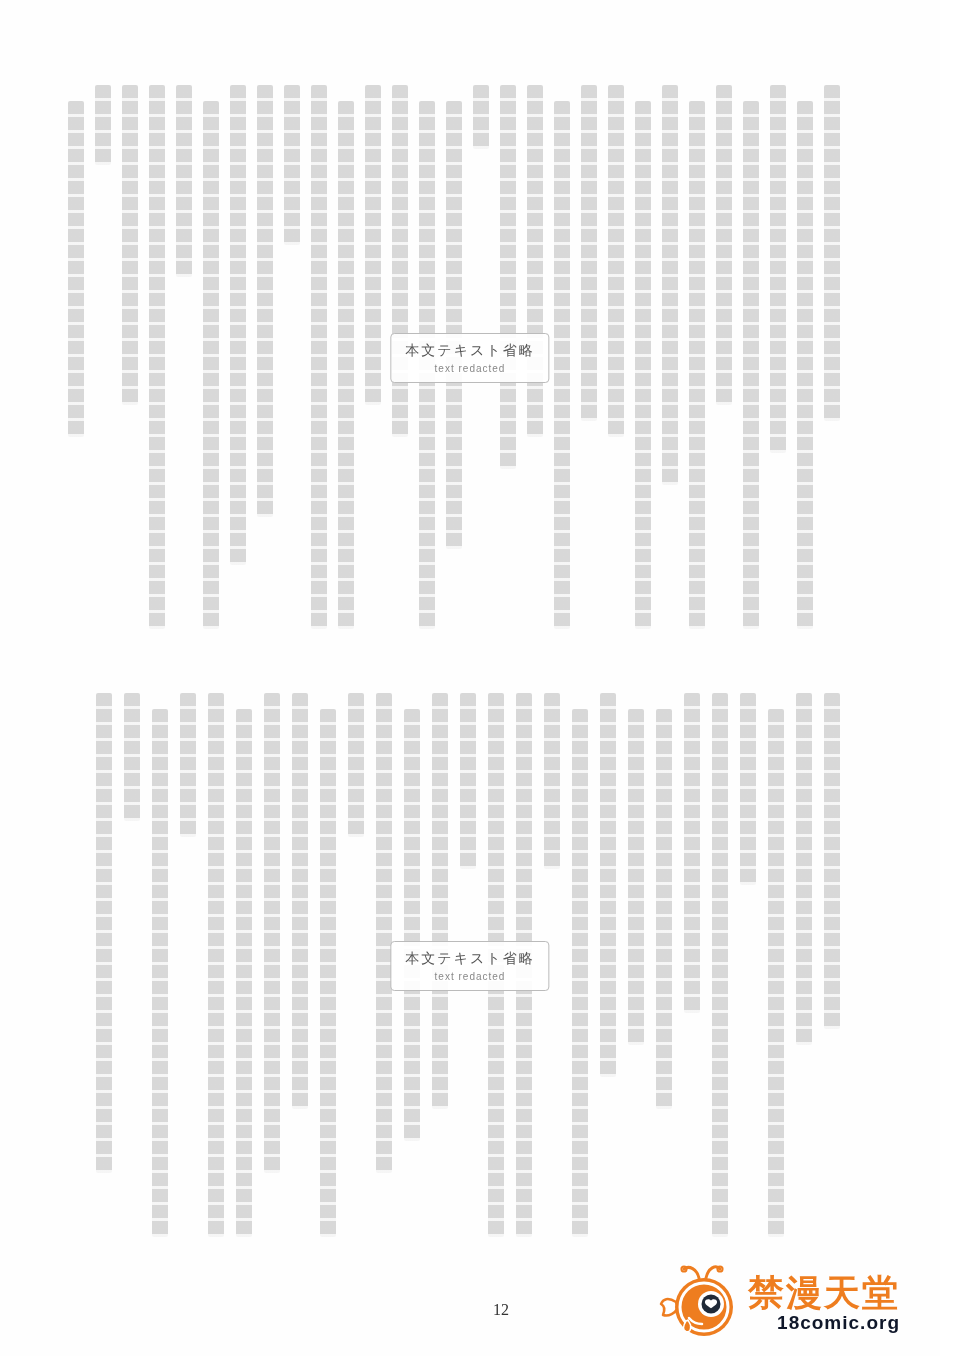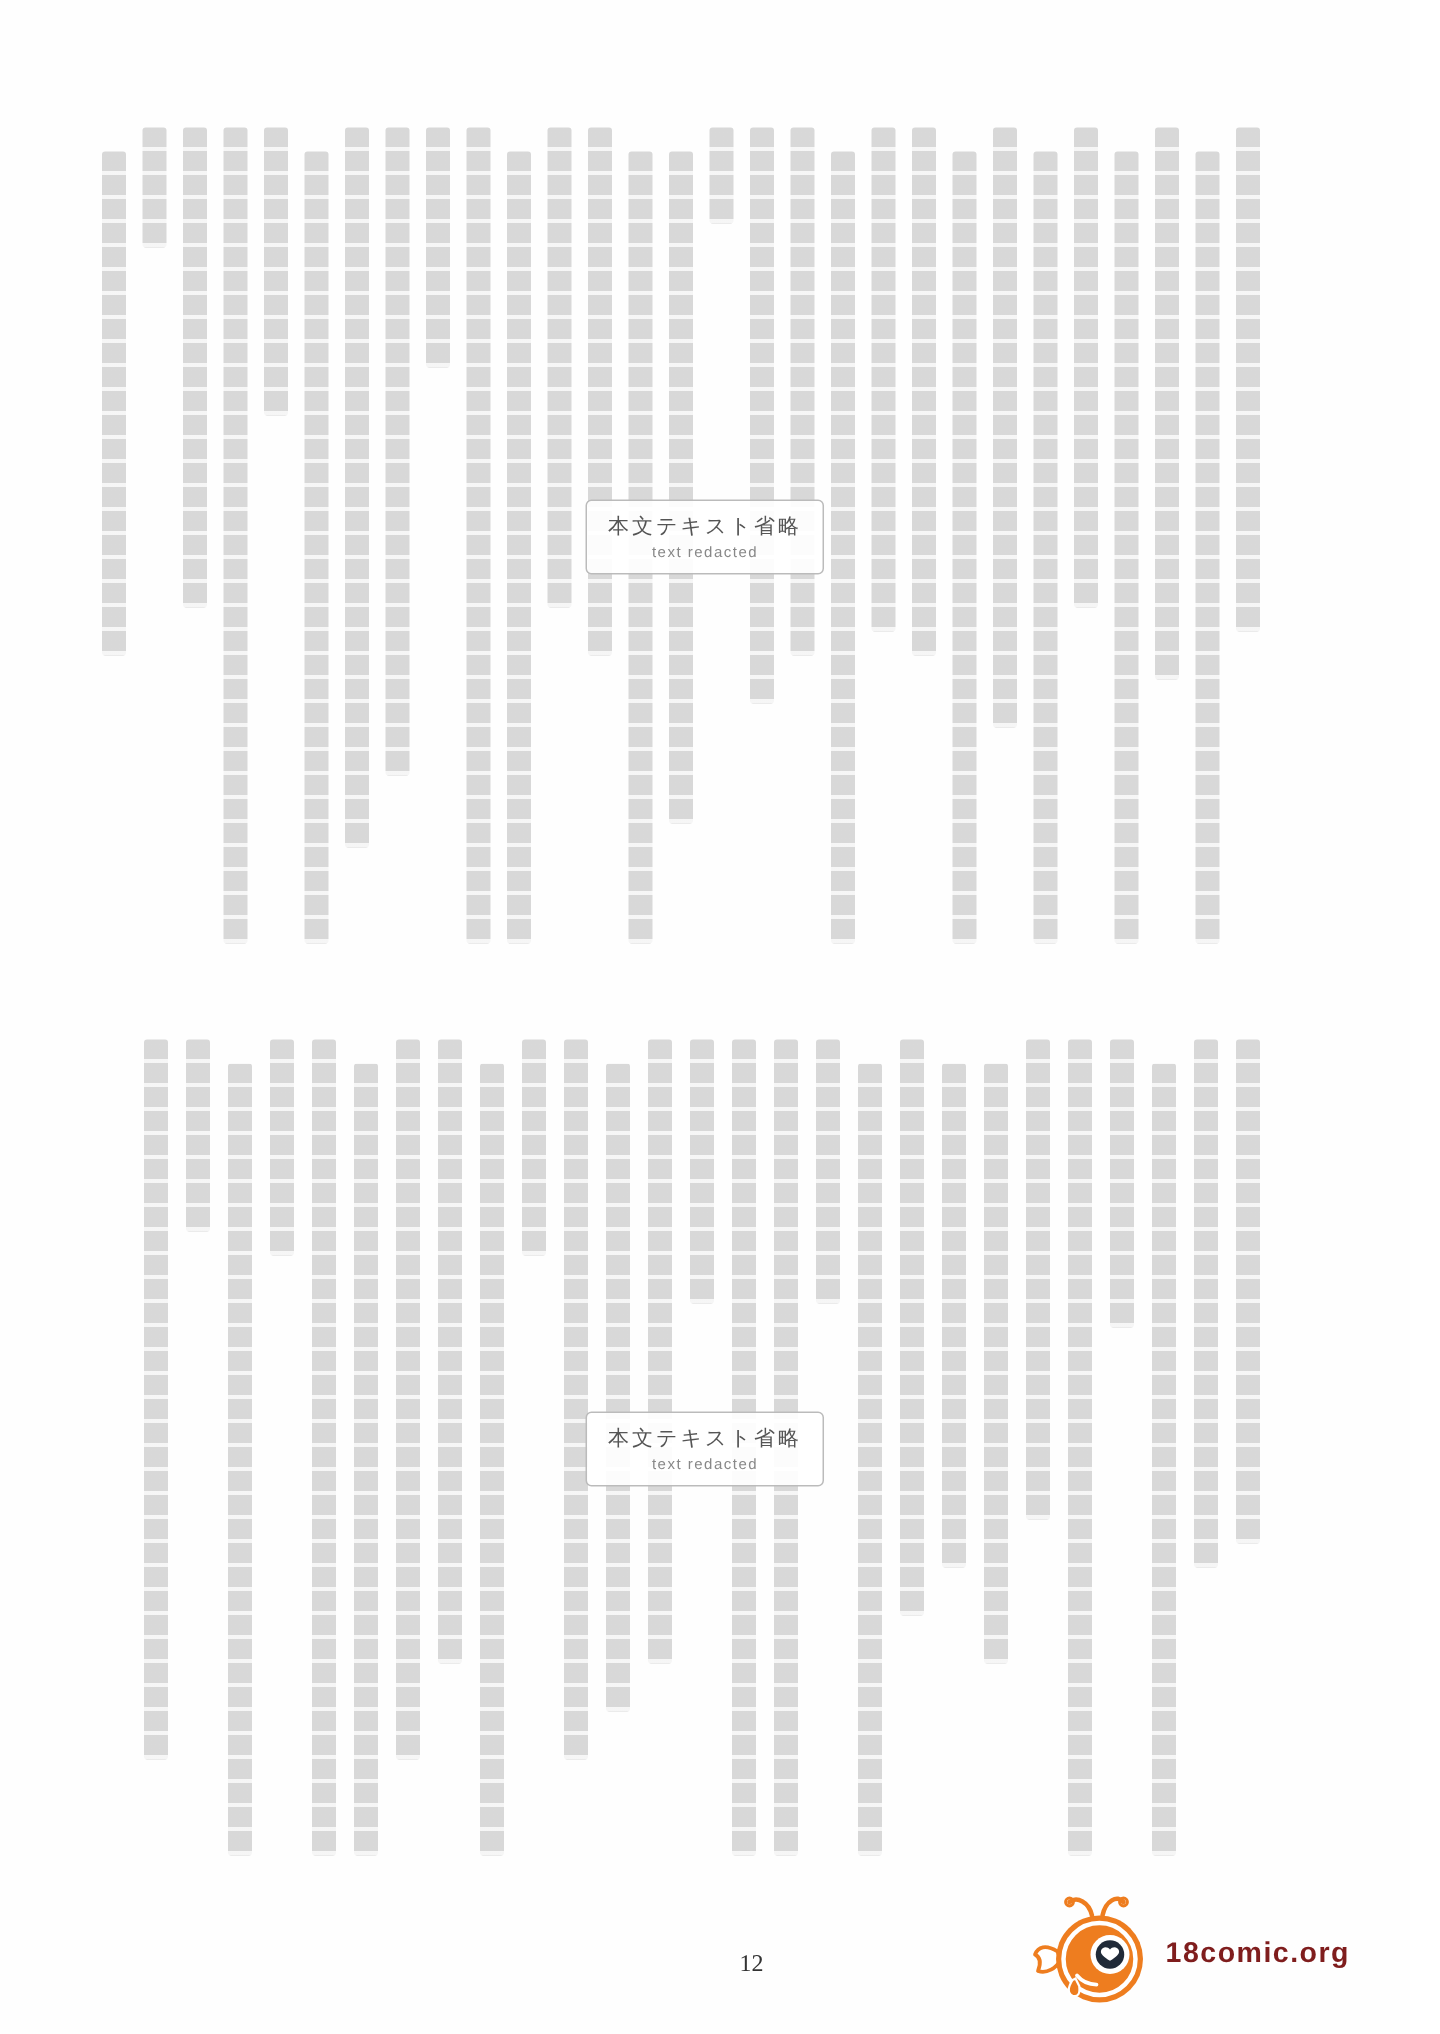--- a/index.html
+++ b/index.html
@@ -180,17 +180,18 @@
         <circle cx="52" cy="45" r="13" fill="#ffffff"></circle>
         <circle cx="52" cy="45" r="9.5" fill="#202a38"></circle>
         <path d="M52 41.6 c-1.8 -2.4 -5.4 -1.7 -6 0.9 c-0.5 2.2 1.8 4.1 6 6.7 c4.2 -2.6 6.5 -4.5 6 -6.7 c-0.6 -2.6 -4.2 -3.3 -6 -0.9 z" fill="#ffffff"></path>
 
         <path d="M30 59 q5 6 13 6" stroke="#ffffff" fill="none" stroke-width="2.5" stroke-linecap="round"></path>
 
         <path d="M27 62 q-5 8 0 10.5 q5.5 1.5 4.5 -6.5 l-2.5 -5 z" fill="#ee7d1f" stroke="#ffffff" stroke-width="1.5"></path>
       </svg>
     </span>
     <span class="wm-text">
-      <span class="wm-url brand-colored" style="color: #7f1d1d;">18comic.org</span>
+      <span class="wm-name brand-colored" style="color: rgb(238, 125, 31);">禁漫天堂</span>
+      <span class="wm-url brand-colored" style="color: #0f172a;">18comic.org</span>
     </span>
   </div>
 
 </div>
 
 </body></html>

